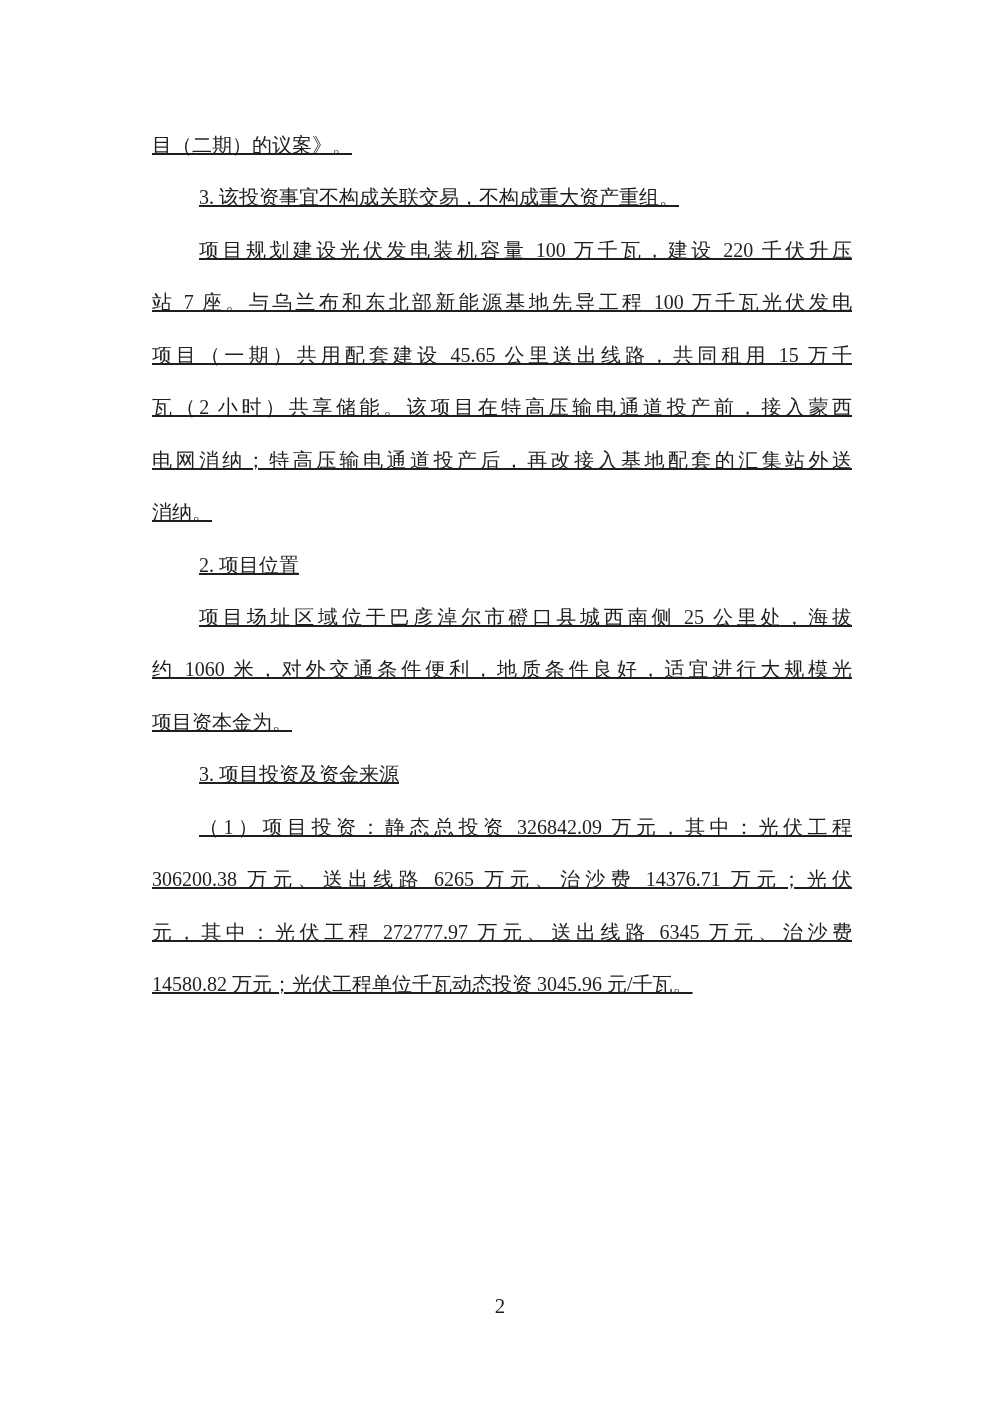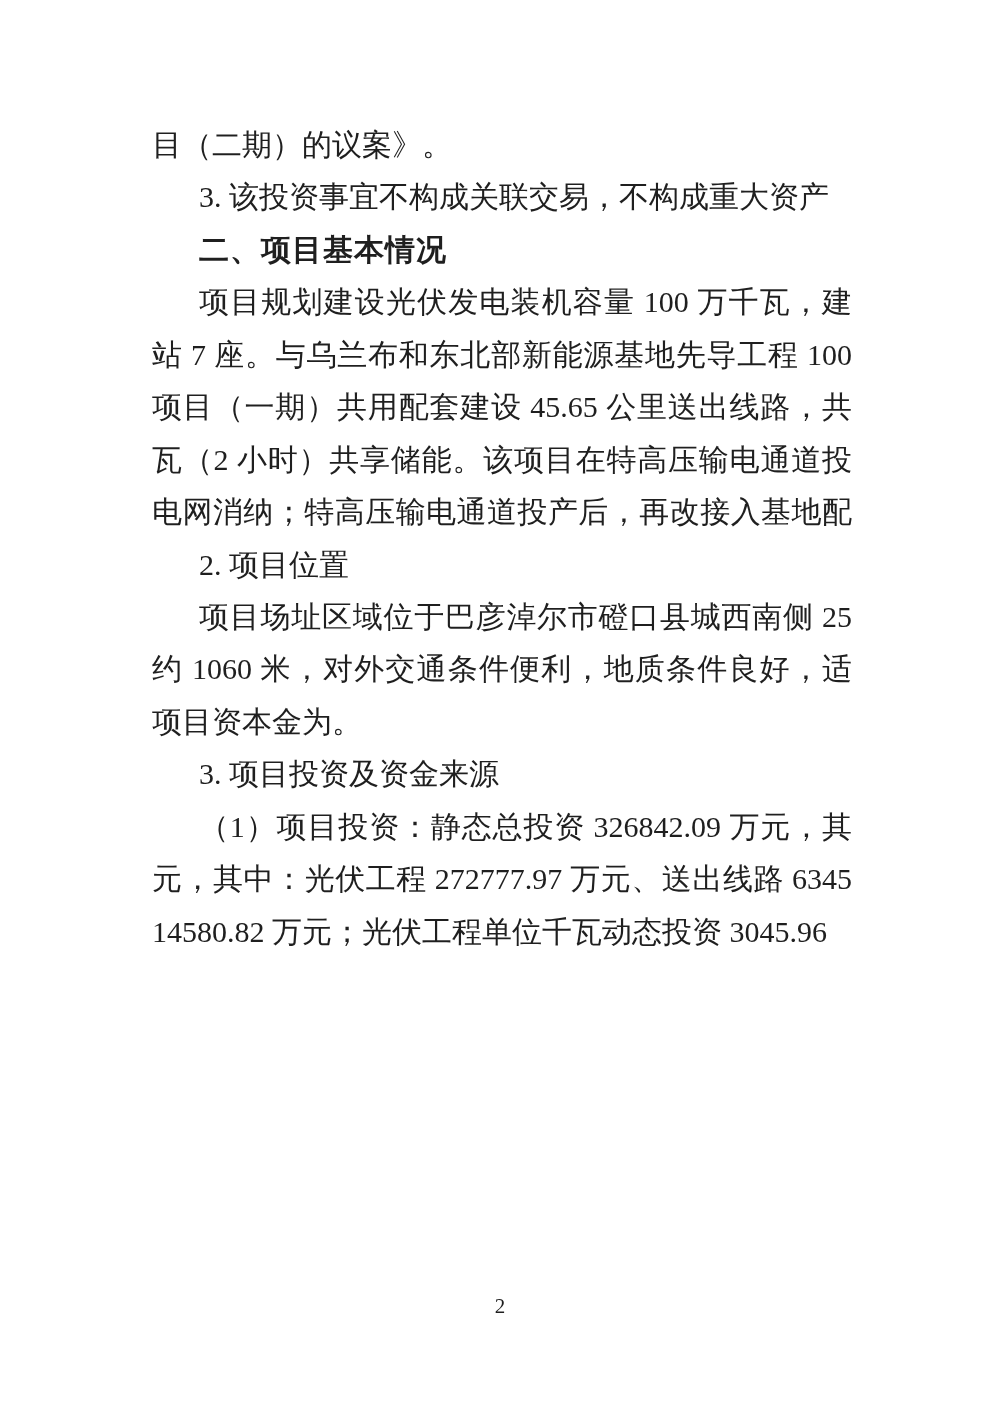--- a/index.html
+++ b/index.html
@@ -14,21 +14,22 @@
     background: #ffffff;
     overflow: hidden;
     font-family: "Liberation Serif", "DejaVu Serif", serif;
     color: #1f1f1f;
   }
   .doc-body {
     position: absolute;
     left: 152px;
     top: 119px;
     width: 700px;
-    font-size: 30px;
+    font-size: 20px;
+    text-decoration: underline;
   }
   .paragraph {
     margin: 0;
     padding: 0;
   }
   .line {
     height: 52.45px;
     line-height: 52.45px;
     white-space: normal;
     overflow: hidden;
@@ -62,41 +63,40 @@
 <body>
 
 <div class="page">
   <div class="doc-body">
       <div class="paragraph">
         <div class="line">目（二期）的议案》。</div>
       </div>
       <div class="paragraph">
         <div class="line indent">3. 该投资事宜不构成关联交易，不构成重大资产重组。</div>
       </div>
-      <div class="paragraph heading">
-        <div class="line indent">二、项目基本情况</div>
-      </div>
       <div class="paragraph">
         <div class="line indent justified">项目规划建设光伏发电装机容量 100 万千瓦，建设 220 千伏升压</div>
         <div class="line justified">站 7 座。与乌兰布和东北部新能源基地先导工程 100 万千瓦光伏发电</div>
         <div class="line justified">项目（一期）共用配套建设 45.65 公里送出线路，共同租用 15 万千</div>
         <div class="line justified">瓦（2 小时）共享储能。该项目在特高压输电通道投产前，接入蒙西</div>
         <div class="line justified">电网消纳；特高压输电通道投产后，再改接入基地配套的汇集站外送</div>
+        <div class="line">消纳。</div>
       </div>
       <div class="paragraph">
         <div class="line indent">2. 项目位置</div>
       </div>
       <div class="paragraph">
         <div class="line indent justified">项目场址区域位于巴彦淖尔市磴口县城西南侧 25 公里处，海拔</div>
         <div class="line justified">约 1060 米，对外交通条件便利，地质条件良好，适宜进行大规模光</div>
         <div class="line">项目资本金为。</div>
       </div>
       <div class="paragraph">
         <div class="line indent">3. 项目投资及资金来源</div>
       </div>
       <div class="paragraph">
         <div class="line indent justified">（1）项目投资：静态总投资 326842.09 万元，其中：光伏工程</div>
+        <div class="line justified">306200.38 万元、送出线路 6265 万元、治沙费 14376.71 万元；光伏</div>
         <div class="line justified">元，其中：光伏工程 272777.97 万元、送出线路 6345 万元、治沙费</div>
         <div class="line">14580.82 万元；光伏工程单位千瓦动态投资 3045.96 元/千瓦。</div>
       </div>
     </div>
   <div class="page-number">2</div>
 </div>
 
 </body></html>

